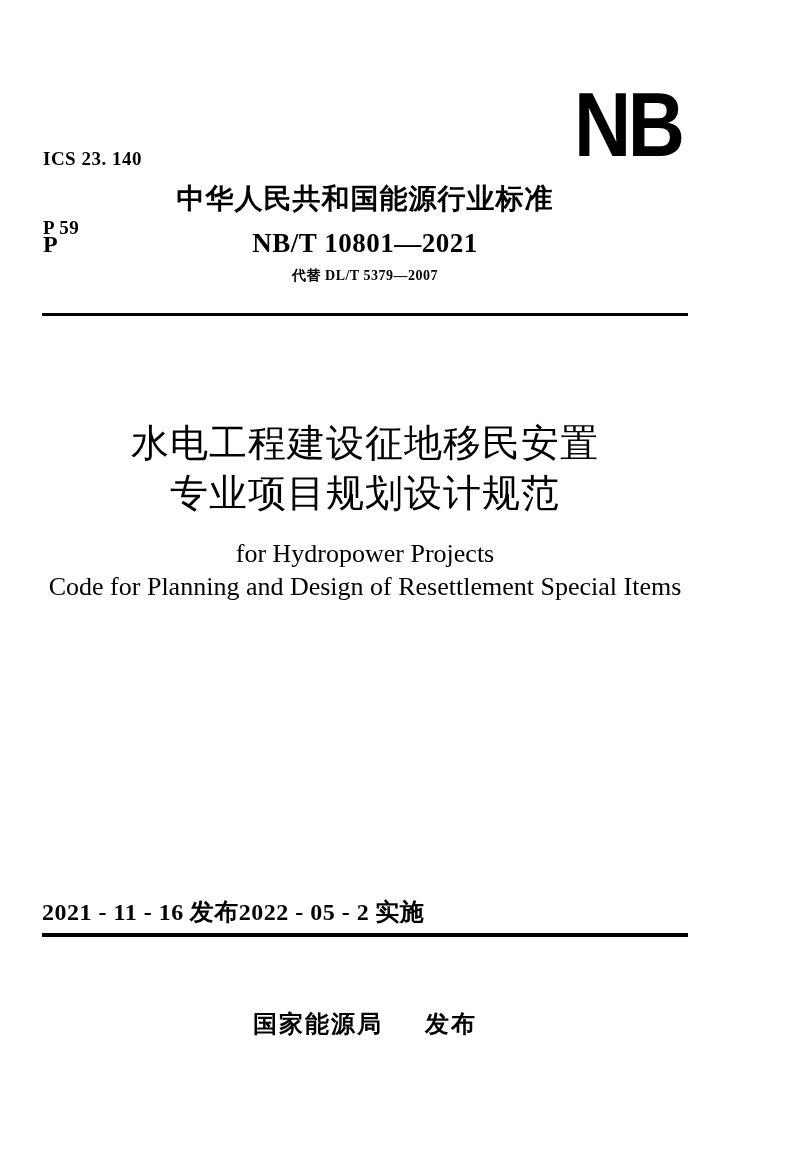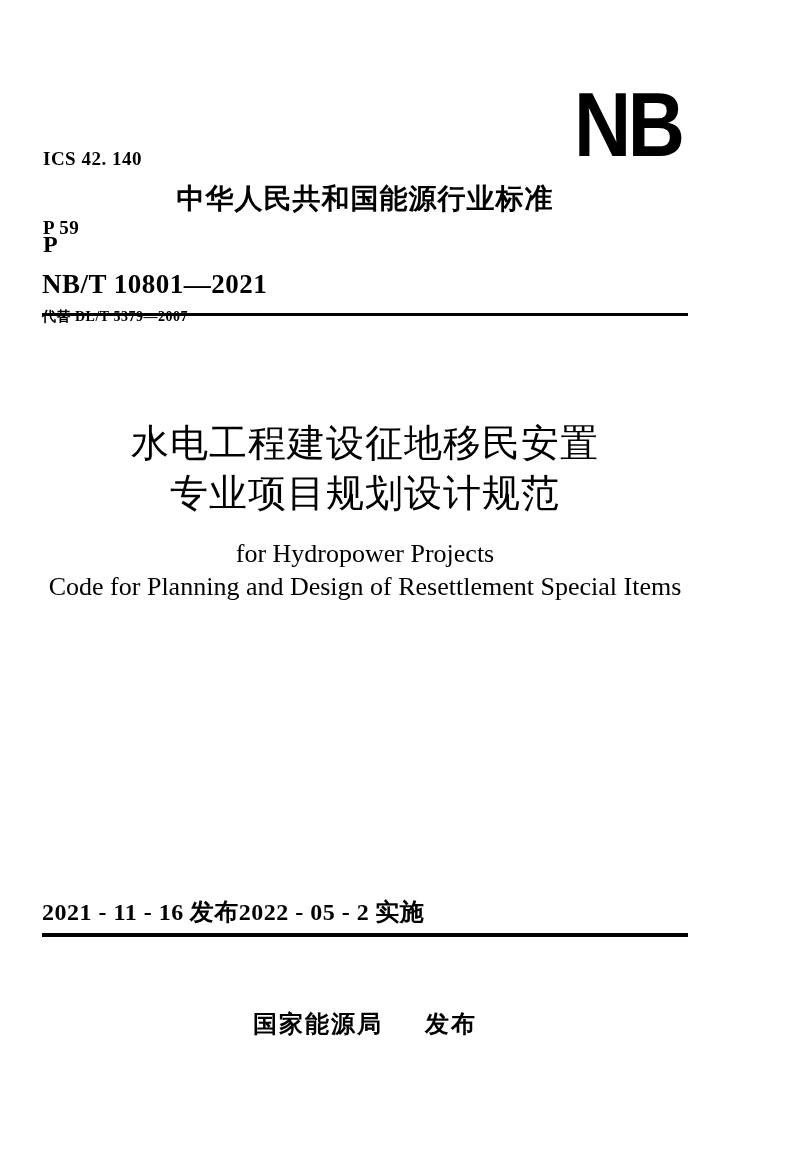--- a/index.html
+++ b/index.html
@@ -59,22 +59,21 @@
   .p-letter {
     left: 43px; top: 231px;
     font-family: "Liberation Serif", serif;
     font-weight: bold;
     font-size: 24px;
   }
 
   .std-block {
     left: 42px; top: 228px;
     width: 646px;
-    text-align: left;
-    margin-top: 41px;
+    text-align: center;
   }
   .std-number {
     font-family: "Liberation Serif", serif;
     font-weight: bold;
     font-size: 27px;
     line-height: 30px;
     letter-spacing: 0.5px;
     white-space: nowrap;
   }
   .replaces {
@@ -146,21 +145,21 @@
   }
   .publisher-row .gap {
     display: inline-block;
     width: 42px;
   }
 </style>
 </head>
 <body>
 
 <div class="abs ics-block">
-  <div>ICS 42. 140</div>
+  <div>ICS 23. 140</div>
   <div>P 59</div>
 </div>
 
 <div class="abs nb-logo">NB</div>
 
 <div class="abs col header-cn">中华人民共和国能源行业标准</div>
 
 <div class="abs p-letter">P</div>
 
 <div class="abs std-block">

